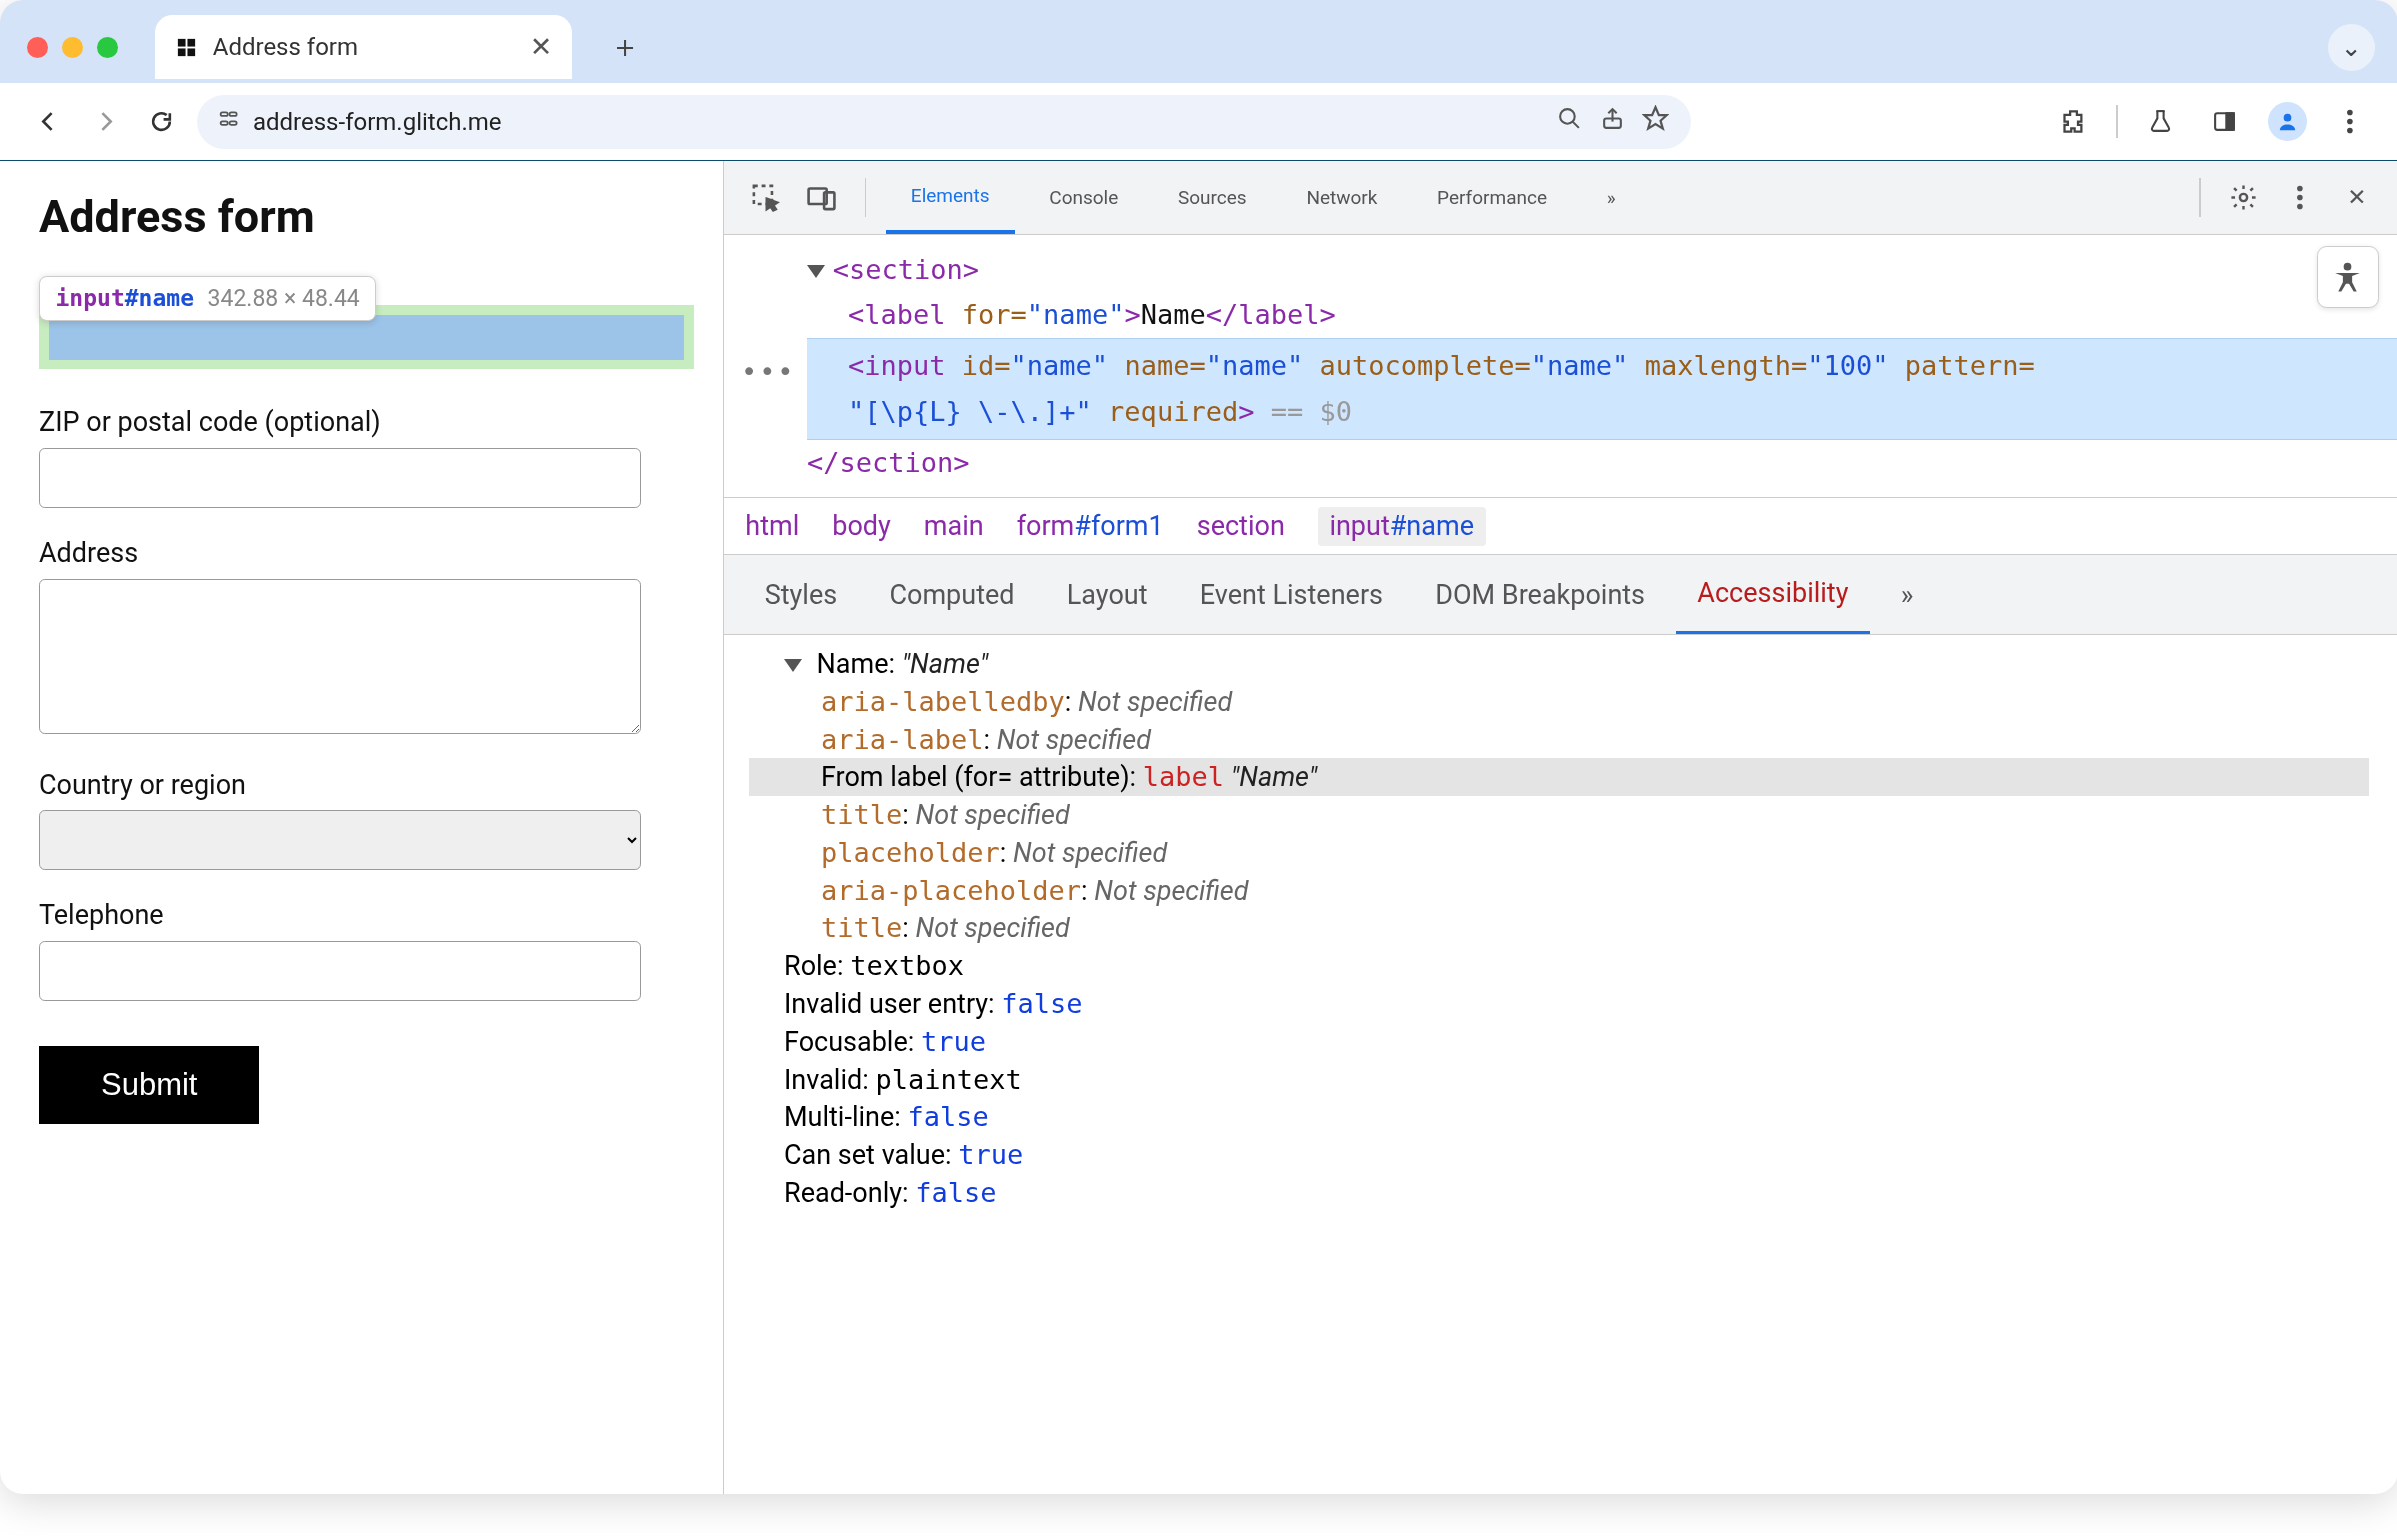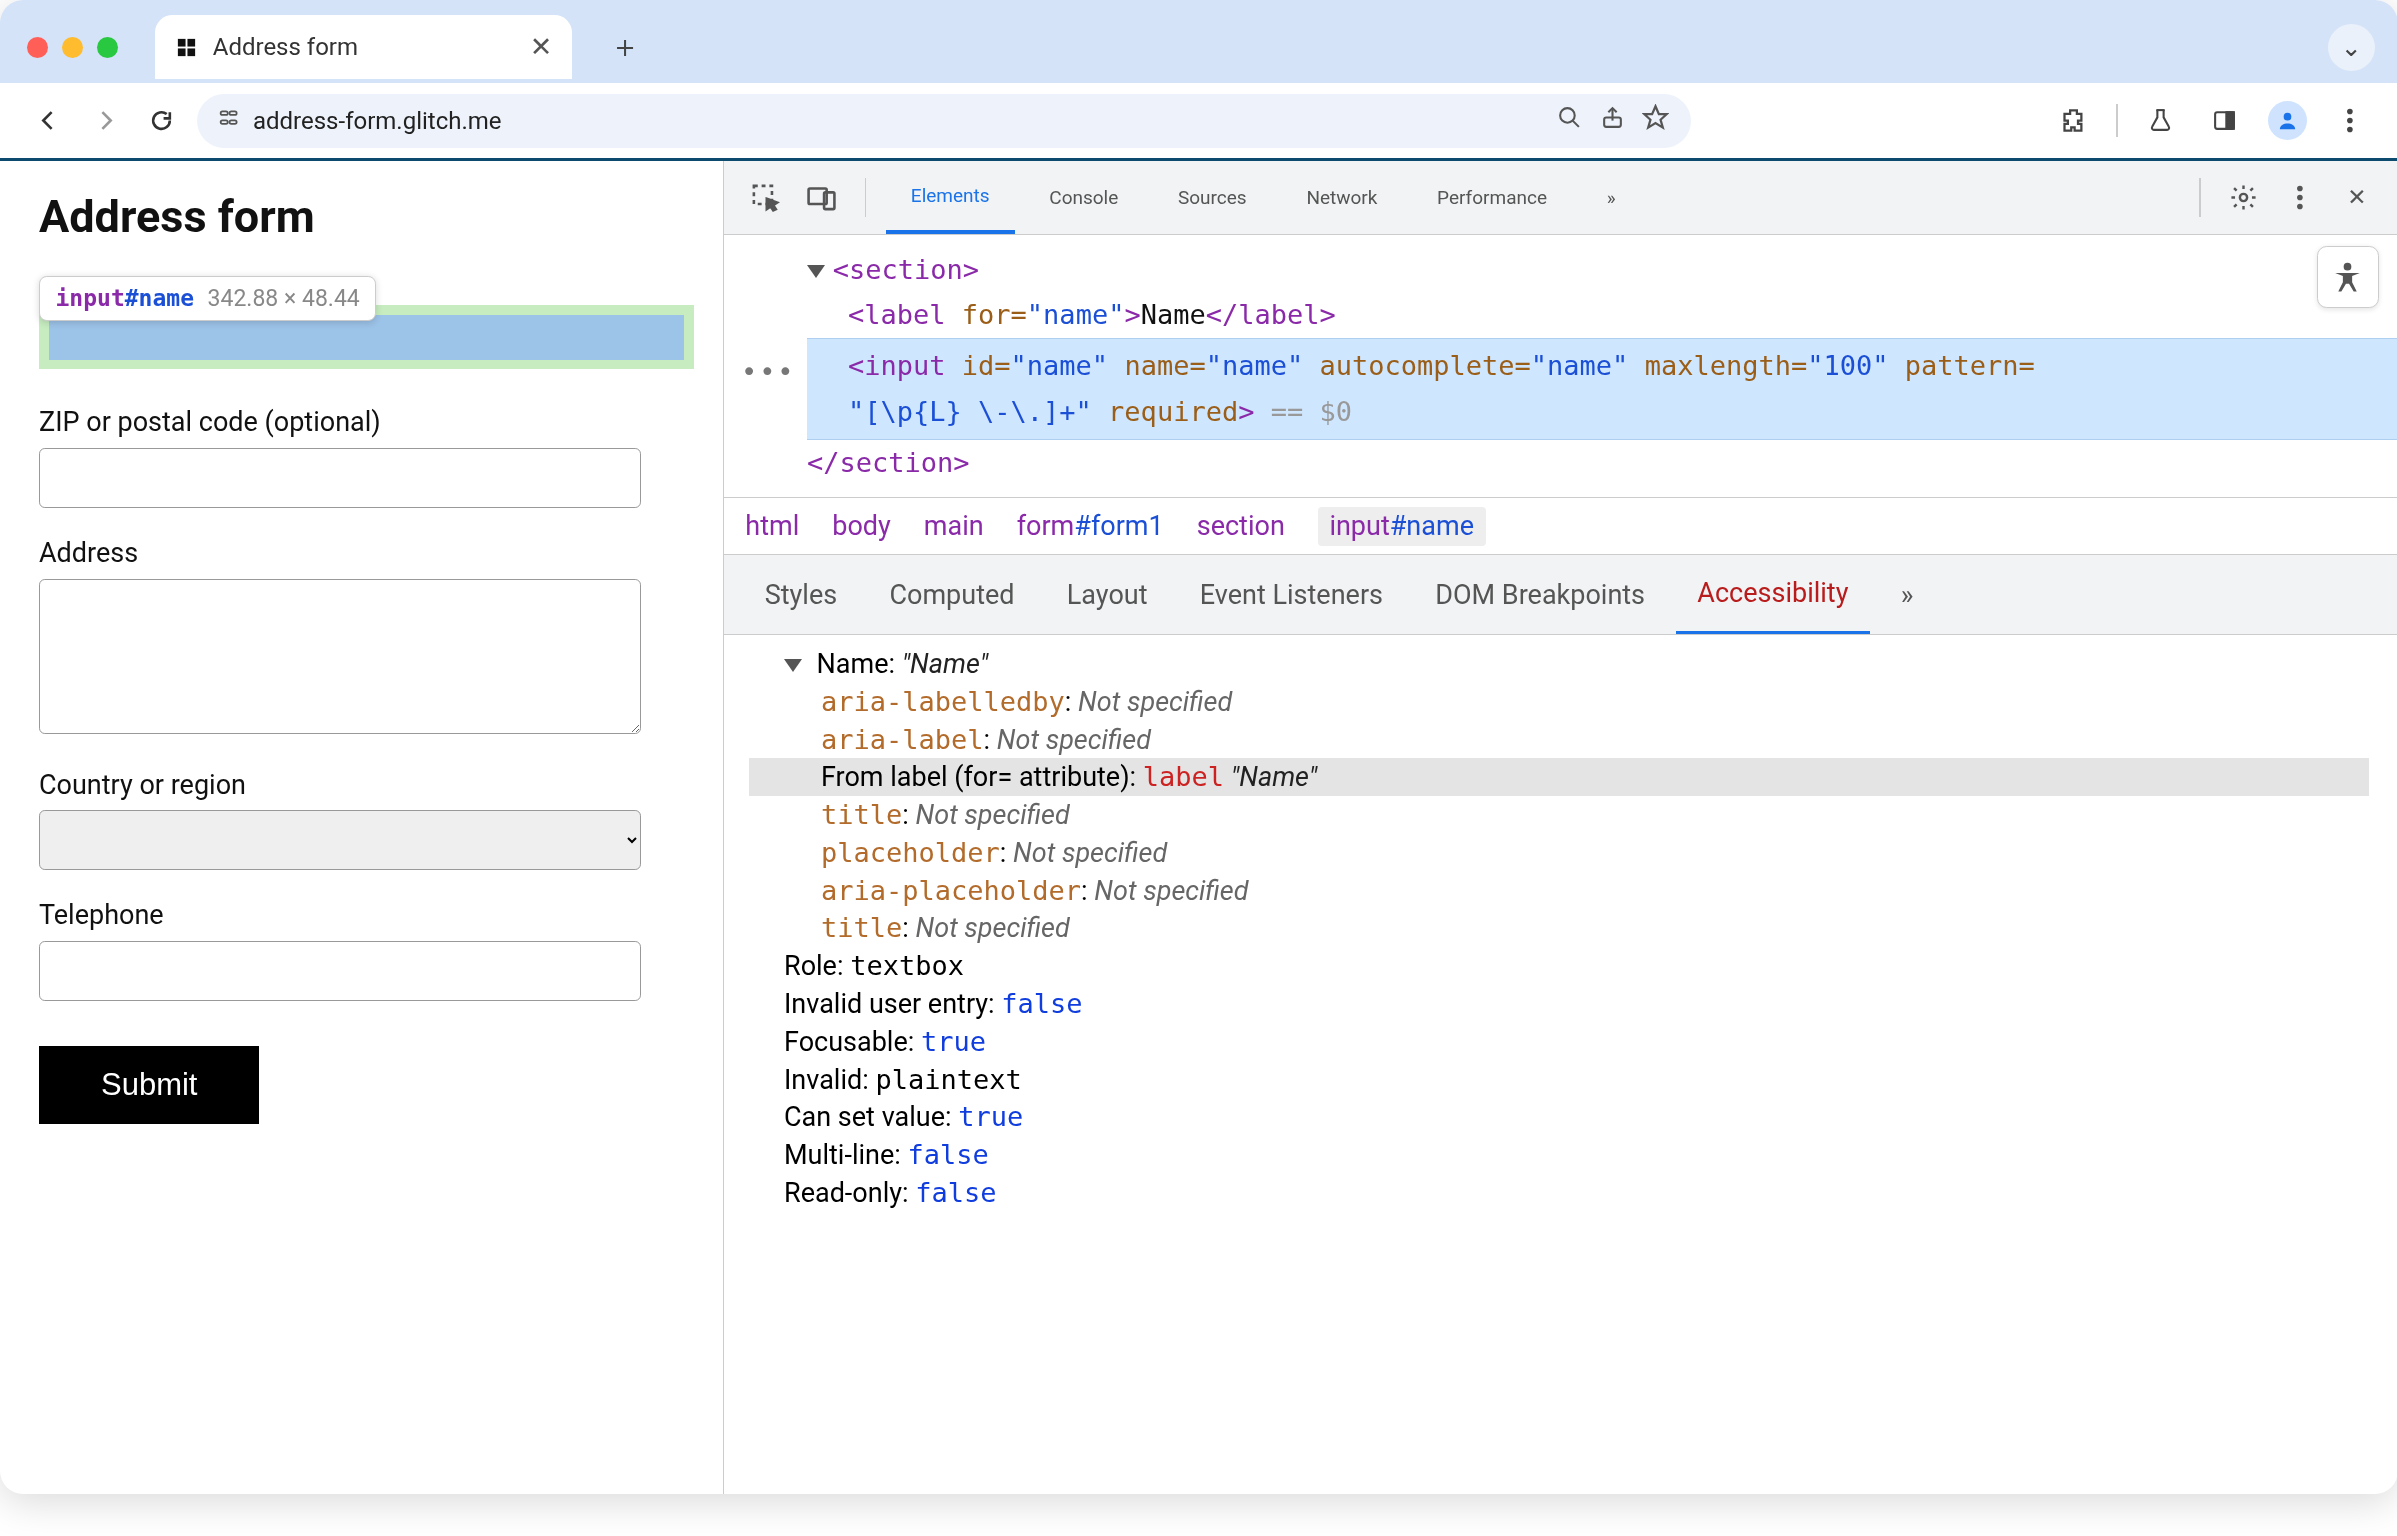--- a/index.html
+++ b/index.html
@@ -68,21 +68,21 @@
     width:47px;height:47px;border-radius:50%;
     background:#eaf1fb;
     font-size:25px;color:#444;
     display:flex;align-items:center;justify-content:center;
     margin-right:5.8px;
   }
   
   .toolbar {
     background:#fff;
     height: 78px;
-    border-bottom: 3px solid #0c4a6e;
+    border-bottom: 1px solid #0c4a6e;
     display:flex;
     align-items:center;
     padding: 0 27px;
     gap: 13.6px;
   }
   .tb-btn {
     width: 43px; height:43px;
     display:flex;align-items:center;justify-content:center;
     color:#444;
     font-size:27px;
@@ -534,22 +534,22 @@
             <div class="a11y-sub"><span class="prop mono">title</span>: <span class="valitalic">Not specified</span></div>
             <div class="a11y-sub"><span class="prop mono">placeholder</span>: <span class="valitalic">Not specified</span></div>
             <div class="a11y-sub"><span class="prop mono">aria-placeholder</span>: <span class="valitalic">Not specified</span></div>
             <div class="a11y-sub"><span class="prop mono">title</span>: <span class="valitalic">Not specified</span></div>
           </div>
         <div id="a11y-props">
             <div class="a11y-row"><span>Role:</span> <span class="mono">textbox</span></div>
             <div class="a11y-row"><span>Invalid user entry:</span> <span class="valblue mono">false</span></div>
             <div class="a11y-row"><span>Focusable:</span> <span class="valblue mono">true</span></div>
             <div class="a11y-row"><span>Invalid:</span> <span class="mono">plaintext</span></div>
+            <div class="a11y-row"><span>Multi-line:</span> <span class="valblue mono">false</span></div>
             <div class="a11y-row"><span>Can set value:</span> <span class="valblue mono">true</span></div>
-            <div class="a11y-row"><span>Multi-line:</span> <span class="valblue mono">false</span></div>
             <div class="a11y-row"><span>Read-only:</span> <span class="valblue mono">false</span></div>
           </div>
       </div>
 
     </div>
   </div>
 </div>
 
 
 </body></html>

